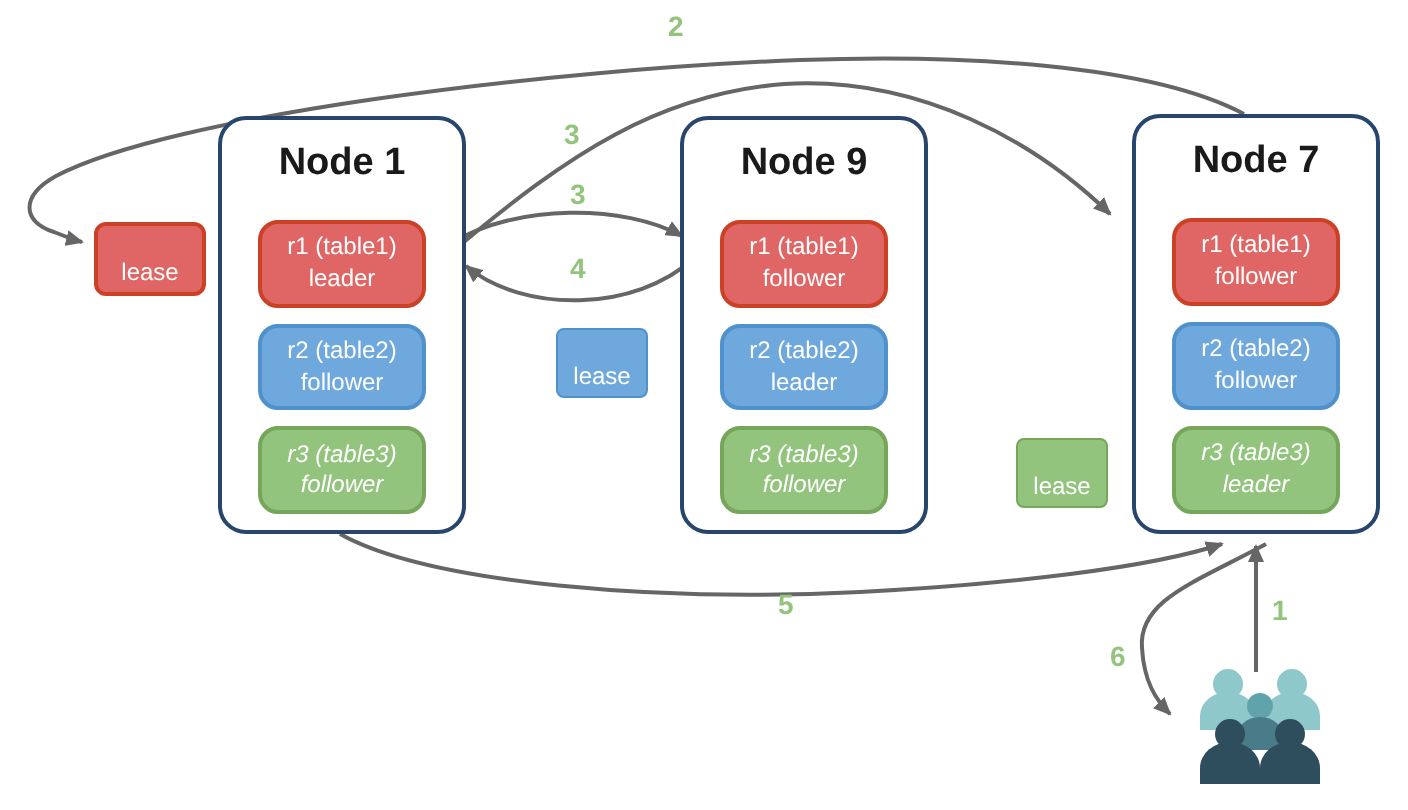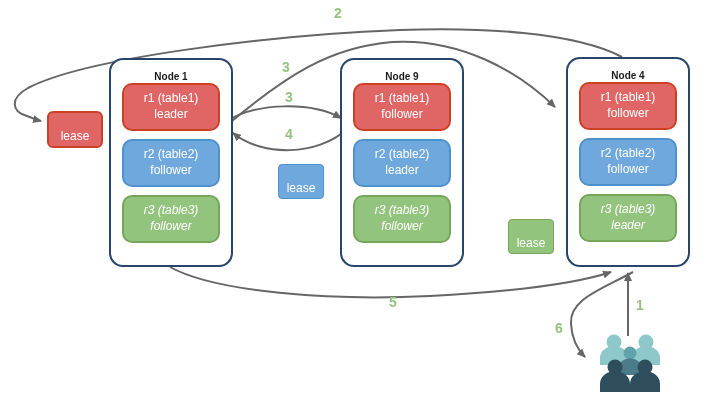--- a/index.html
+++ b/index.html
@@ -8,23 +8,23 @@
     font-family:"Liberation Sans",sans-serif;
   }
   svg.arrows{position:absolute;left:0;top:0;width:704px;height:405px;pointer-events:none;}
   .arrow{stroke:#666666;stroke-width:2;fill:none;}
 
   .node{
     position:absolute;width:124px;background:#ffffff;border:2px solid #28456c;
     border-radius:14px;box-sizing:border-box;display:flex;flex-direction:column;
     align-items:center;
   }
-  .node-title{font-weight:bold;font-size:10px;color:#1a1a1a;margin:11px 0 1px;}
+  .node-title{font-weight:bold;font-size:19px;color:#1a1a1a;margin:11px 0 17px;}
   .rep{
-    width:98px;height:48px;border-radius:10px;color:#ffffff;font-size:12px;
+    width:84px;height:48px;border-radius:10px;color:#ffffff;font-size:12px;
     display:flex;flex-direction:column;justify-content:center;align-items:center;
     line-height:1.3;box-sizing:border-box;margin-bottom:8px;text-align:center;
   }
   .rep.red{background:#e06666;border:2px solid #cc4125;}
   .rep.blue{background:#6fa8dc;border:2px solid #4f91cc;}
   .rep.green{background:#93c47d;border:2px solid #76a65a;font-style:italic;}
 
   .lease{
     position:absolute;color:#ffffff;font-size:12px;text-align:center;
     box-sizing:border-box;padding:16px 0 3px;
@@ -97,21 +97,21 @@
       <span>r2 (table2)</span>
       <span>leader</span>
     </div>
     <div class="rep green">
       <span>r3 (table3)</span>
       <span>follower</span>
     </div>
   </div>
 
   <div class="node" style="left:566px;top:57px;height:210px;">
-    <div class="node-title">Node 4</div>
+    <div class="node-title">Node 7</div>
     <div class="rep red">
       <span>r1 (table1)</span>
       <span>follower</span>
     </div>
     <div class="rep blue">
       <span>r2 (table2)</span>
       <span>follower</span>
     </div>
     <div class="rep green">
       <span>r3 (table3)</span>

